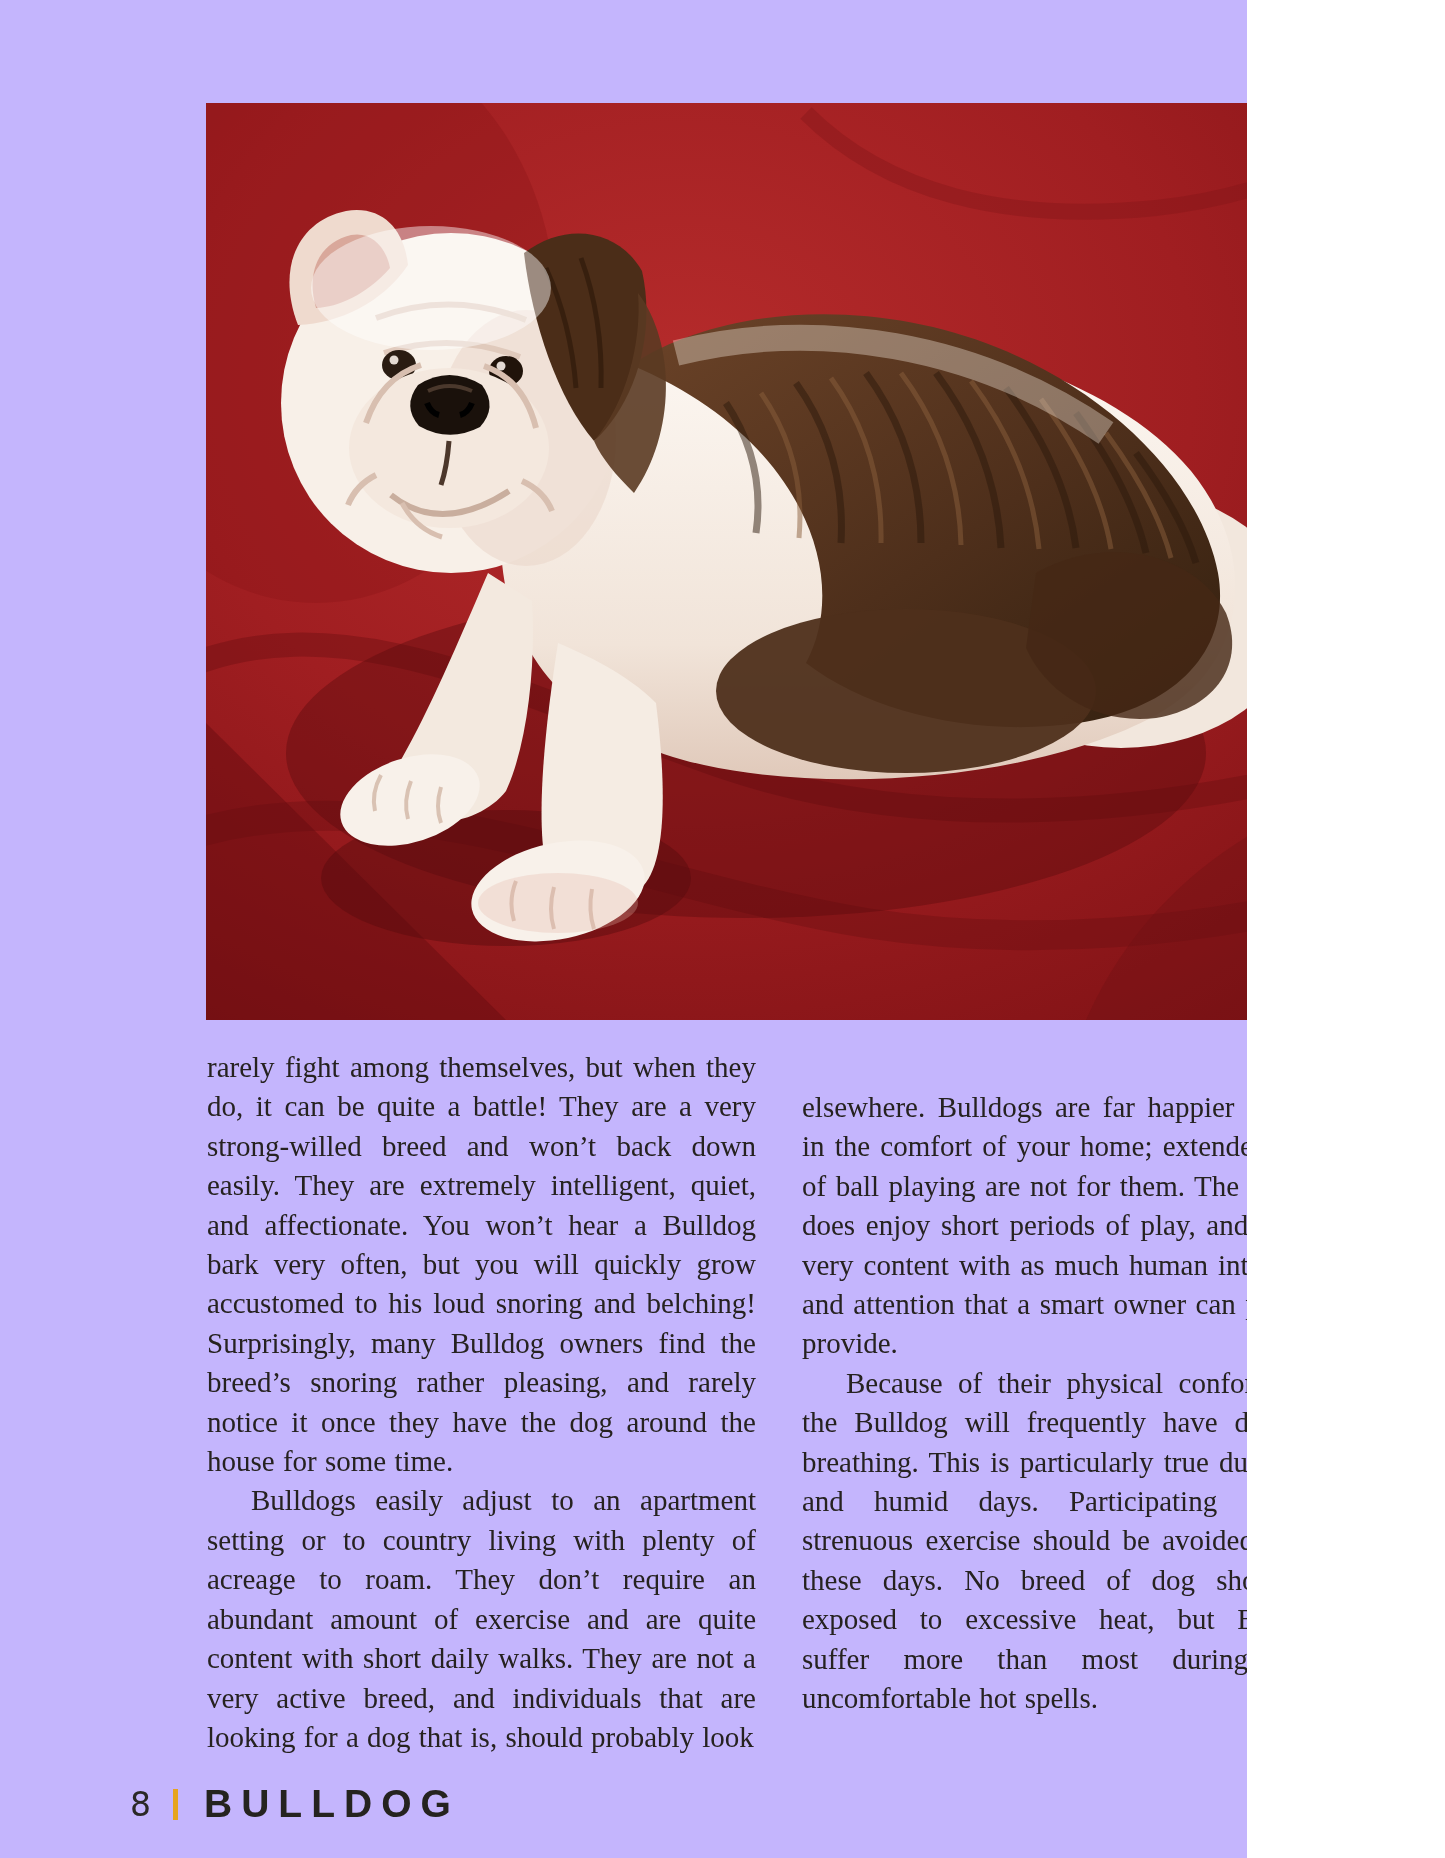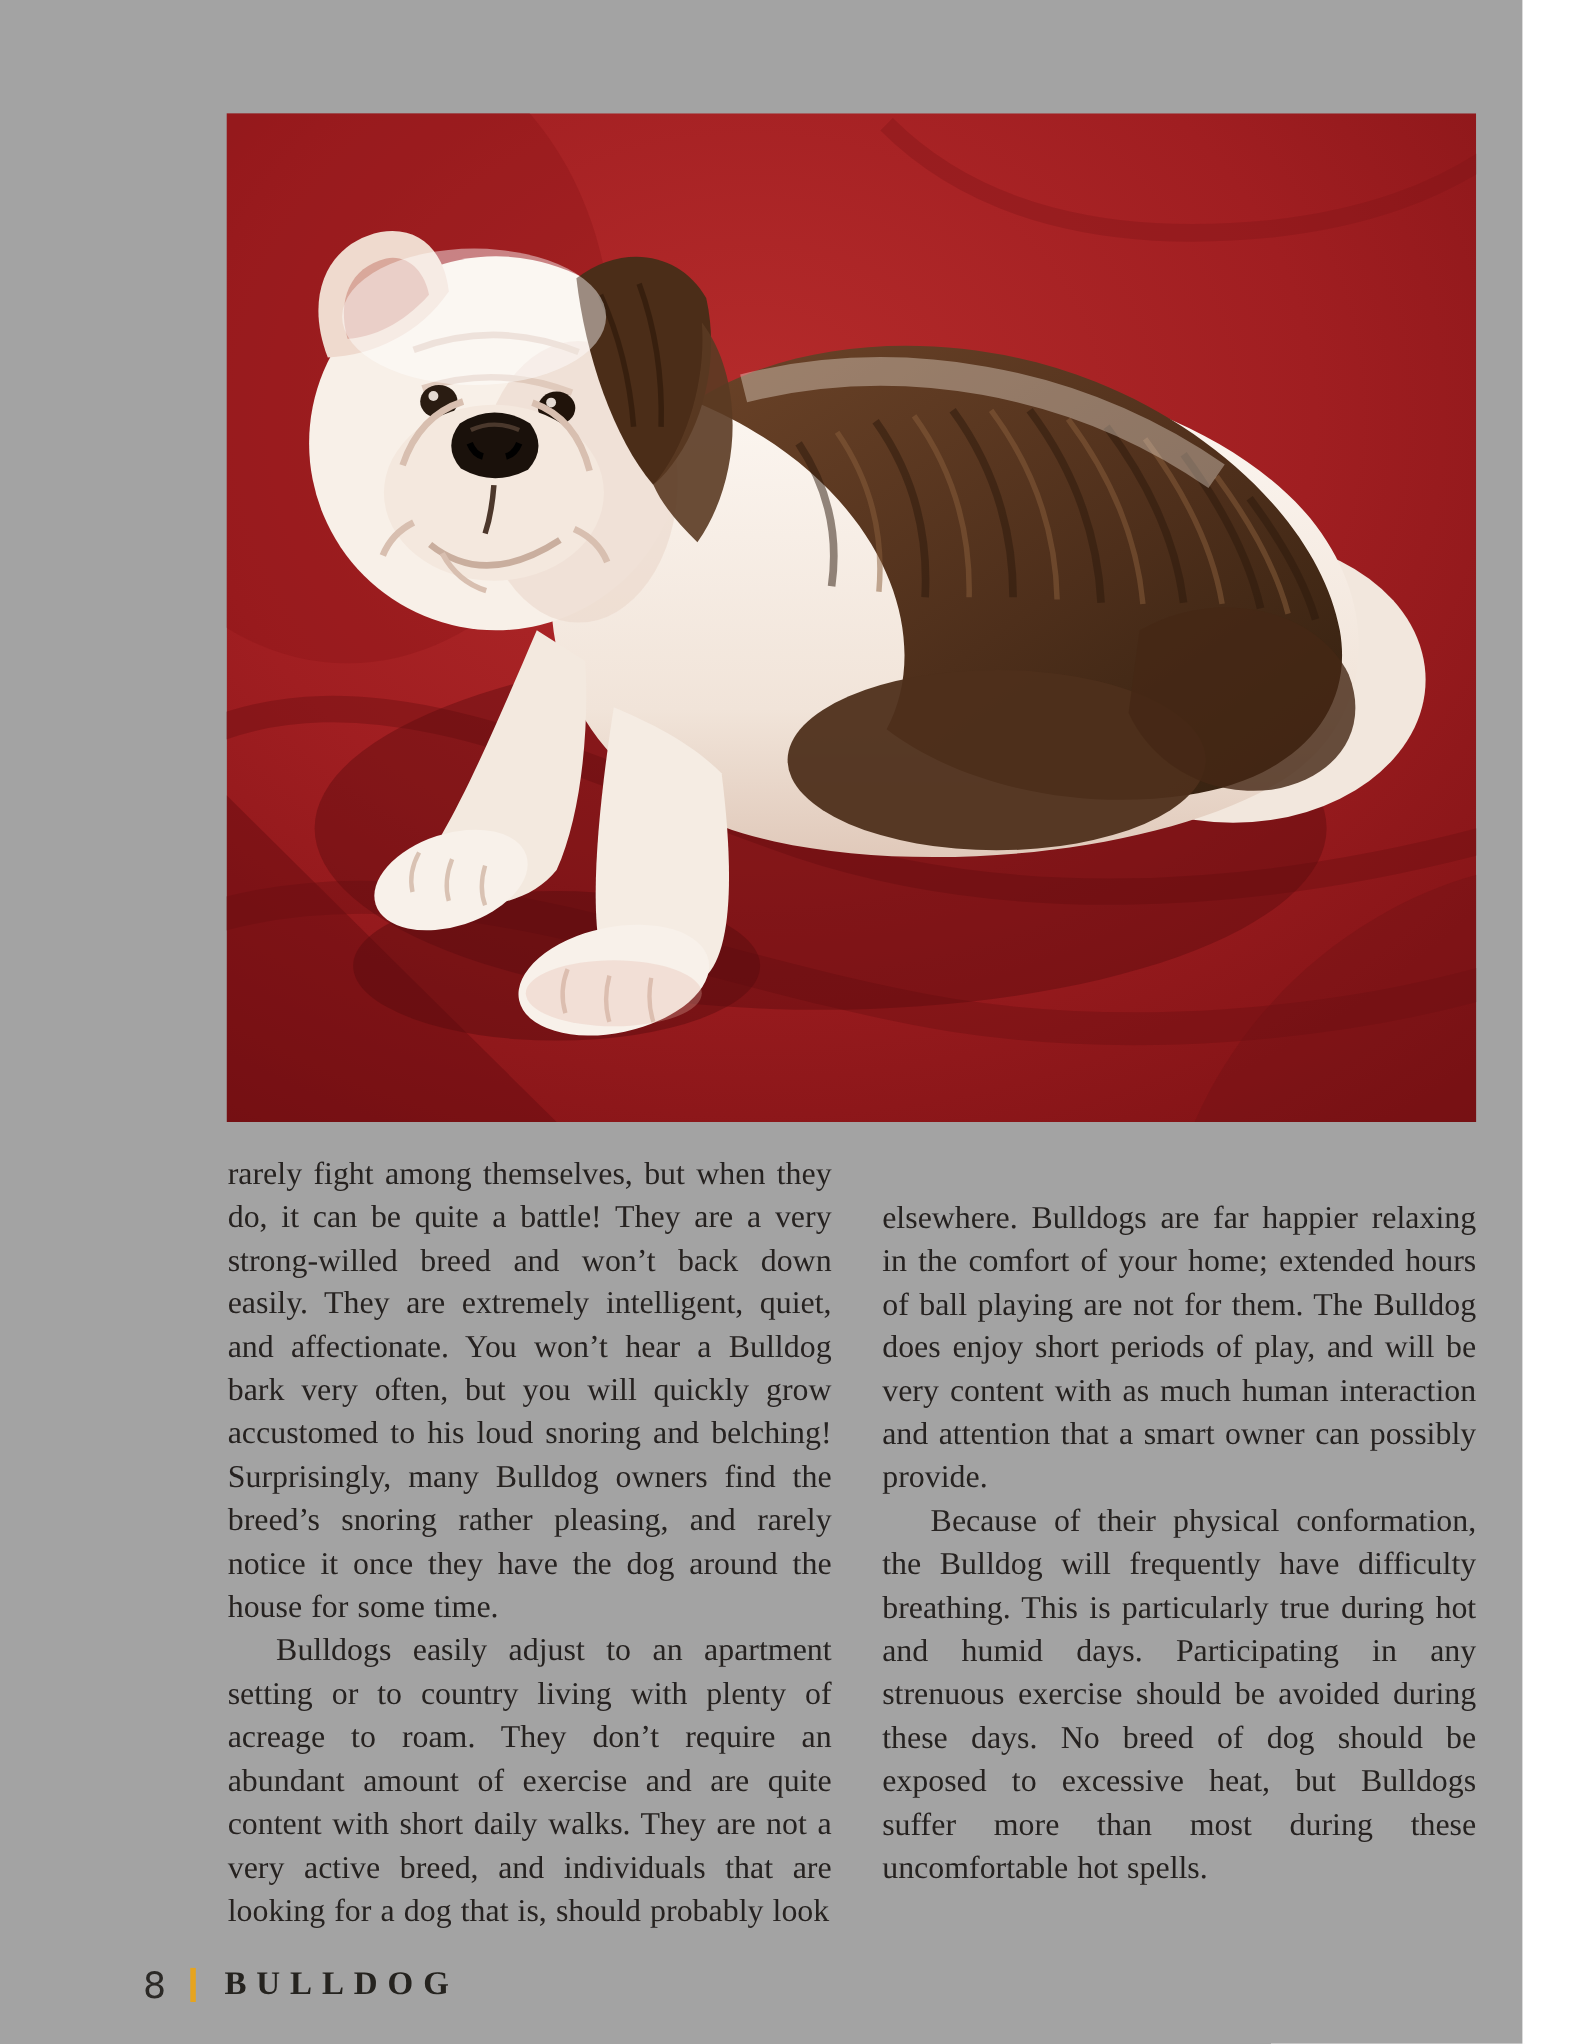--- a/index.html
+++ b/index.html
@@ -2,23 +2,23 @@
 <html><head>
 <meta charset="utf-8">
 <style>
   html, body {
     margin: 0;
     padding: 0;
     background: #ffffff;
   }
   .page {
     position: relative;
-    width: 1384px;
+    width: 1247px;
     height: 1858px;
-    background: #a3a3a3;
+    background: #c4b5fd;
     overflow: hidden;
     font-family: "Liberation Serif", serif;
   }
   .photo {
     position: absolute;
     left: 206px;
     top: 103px;
     width: 1136px;
     height: 917px;
     margin: 0;
@@ -56,23 +56,23 @@
     color: #2b2926;
     margin-right: 22px;
   }
   .footer-divider {
     width: 5px;
     height: 31px;
     background: #e6a41e;
     margin-right: 26px;
   }
   .book-title {
-    font-family: Liberation Serif, serif;
+    font-family: Liberation Sans, sans-serif;
     font-weight: 700;
-    font-size: 30px;
+    font-size: 39px;
     letter-spacing: 9px;
     color: #25231f;
   }
 </style>
 </head>
 <body>
 
 <div class="page">
 
   <figure class="photo">

